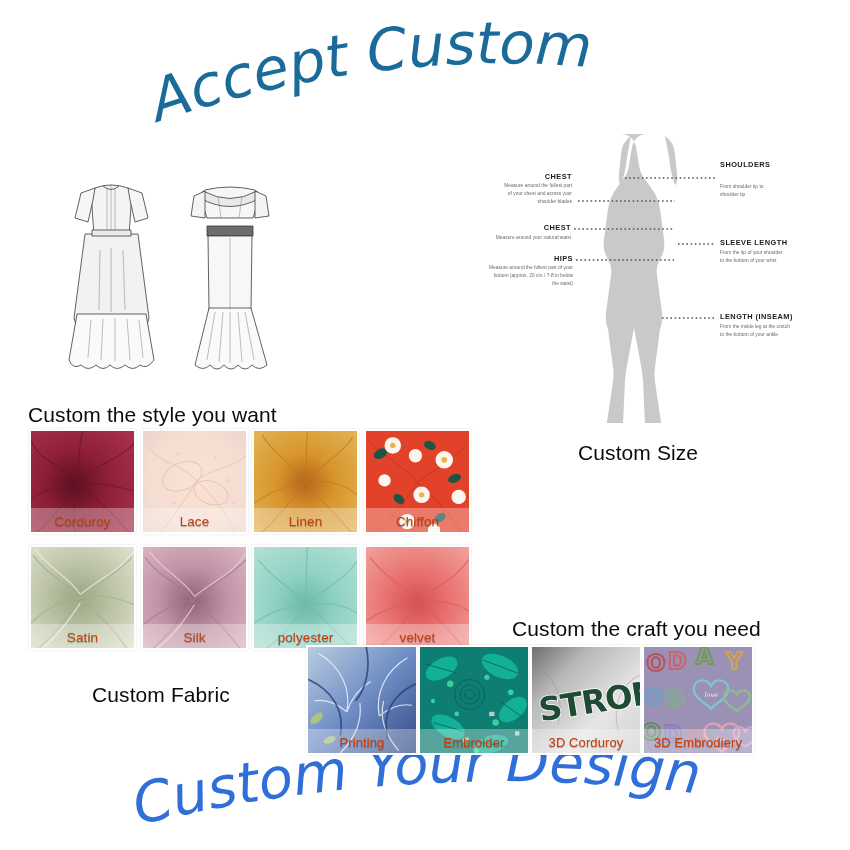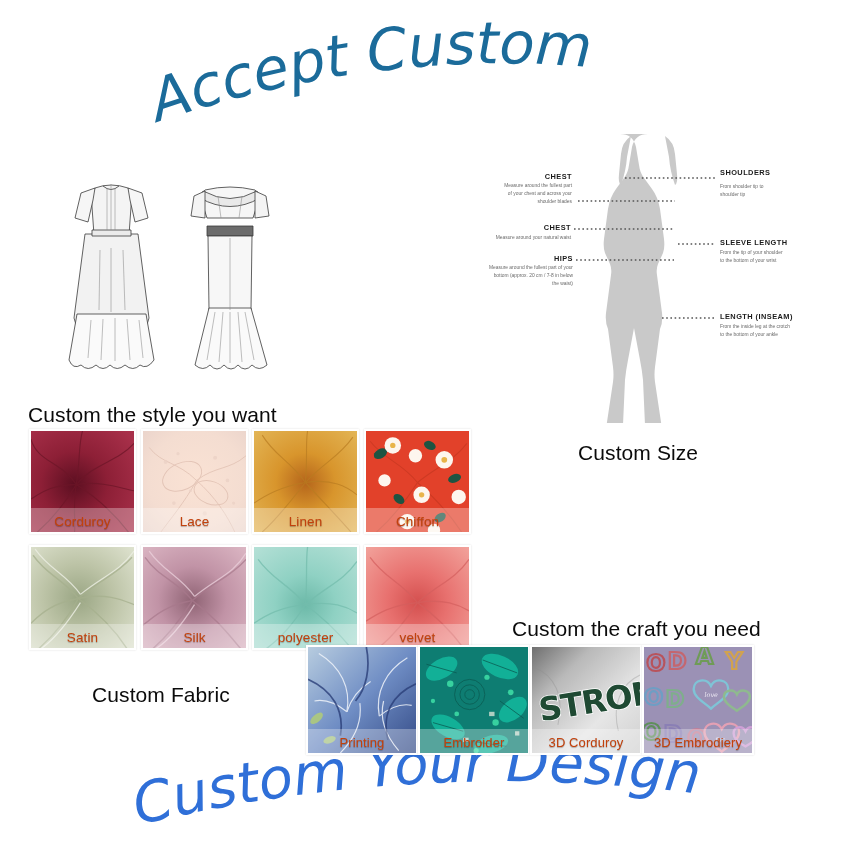--- a/index.html
+++ b/index.html
@@ -161,21 +161,21 @@
       <div class="sc-lbl" style="left:0;top:126px;width:123px;">HIPS</div>
       <div class="sc-desc" style="left:0;top:136px;width:123px;">
         <div>Measure around the fullest part of your</div>
         <div>bottom (approx. 20 cm / 7-8 in below</div>
         <div>the waist)</div>
       </div>
     </div>
 
     
     <div class="sc-right">
-      <div class="sc-lbl" style="left:270px;top:40px;">SHOULDERS</div>
+      <div class="sc-lbl" style="left:270px;top:32px;">SHOULDERS</div>
       <div class="sc-desc" style="left:270px;top:55px;">
         <div>From shoulder tip to</div>
         <div>shoulder tip</div>
       </div>
 
       <div class="sc-lbl" style="left:270px;top:110px;text-align:right;">SLEEVE LENGTH</div>
       <div class="sc-desc" style="left:270px;top:121px;">
         <div>From the tip of your shoulder</div>
         <div>to the bottom of your wrist</div>
       </div>

